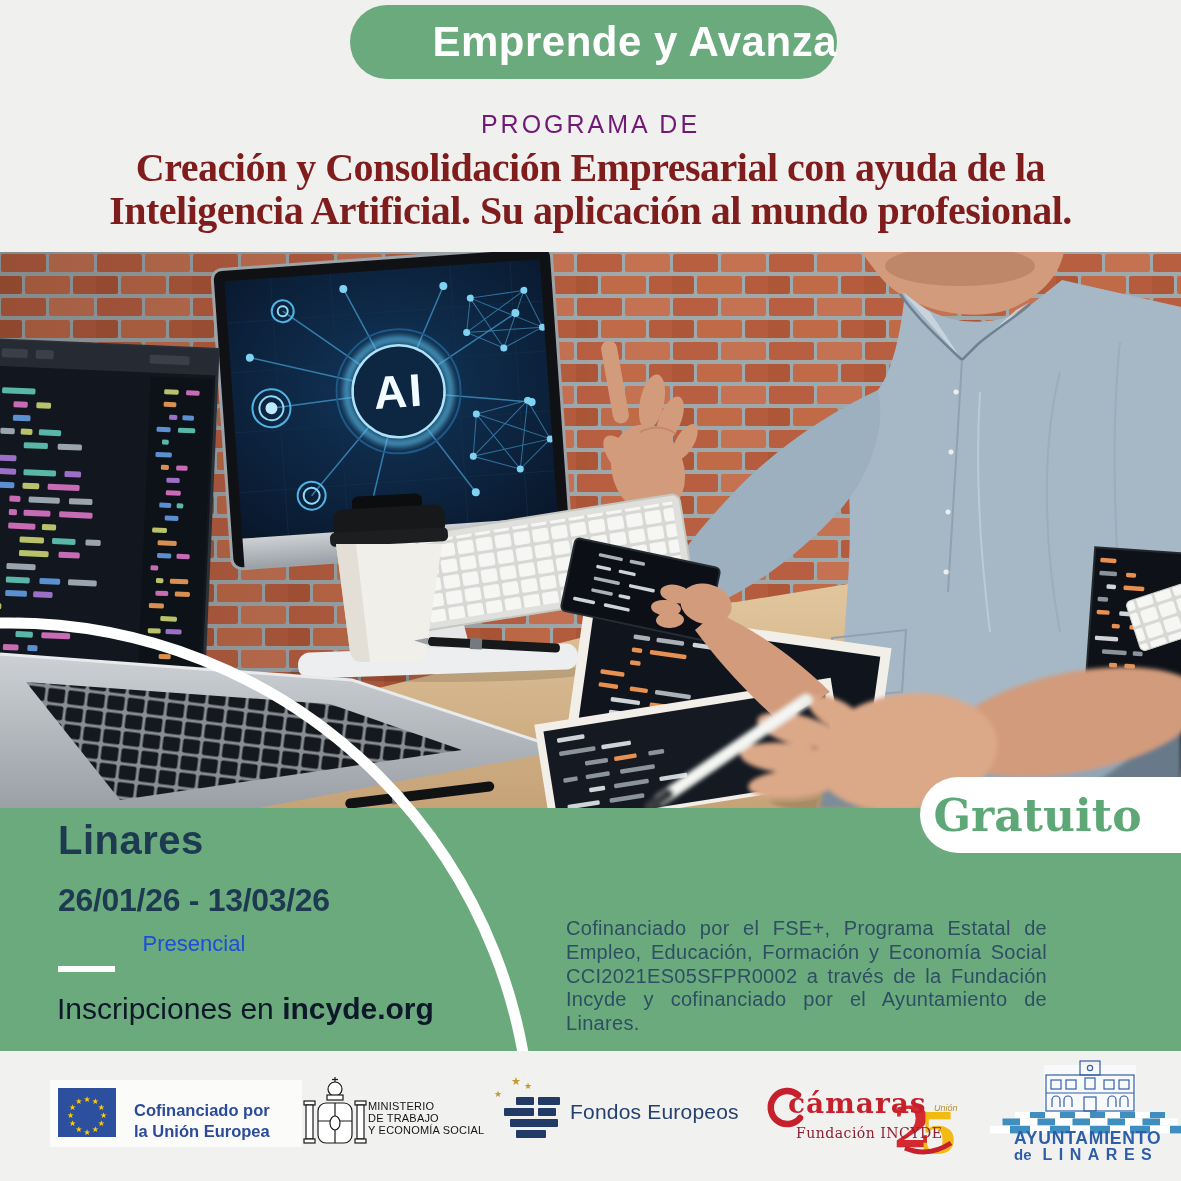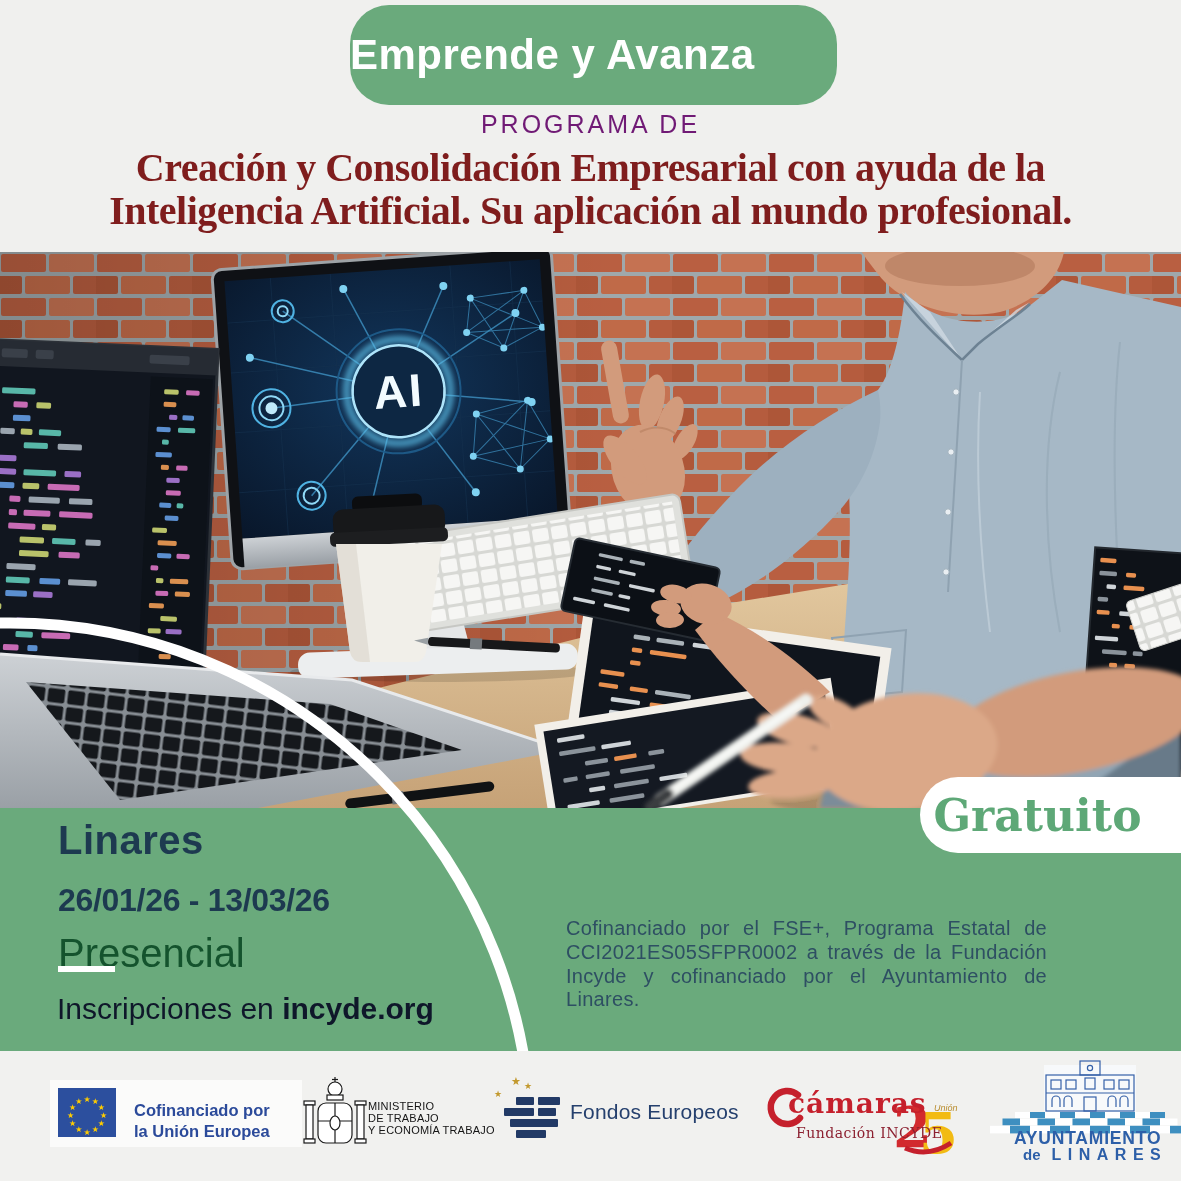--- a/index.html
+++ b/index.html
@@ -1,58 +1,58 @@
 <!DOCTYPE html>
 <html><head>
 <meta charset="utf-8">
 <style>
   html,body{margin:0;padding:0;background:#e4e4e2;}
   .poster{position:relative;width:1181px;height:1181px;margin:0 auto;background:#f0f0ee;overflow:hidden;
           font-family:"Liberation Sans",sans-serif;}
   
-  .pill{position:absolute;left:350px;top:5px;width:487px;height:100px;border-radius:39px;background:#6aaa7c;
-        display:flex;align-items:center;justify-content:flex-start;}
+  .pill{position:absolute;left:350px;top:5px;width:487px;height:74px;border-radius:39px;background:#6aaa7c;
+        display:flex;align-items:center;justify-content:flex-end;}
   .pill span{color:#fff;font-size:42px;font-weight:bold;letter-spacing:.5px;}
   .kicker{position:absolute;left:0;top:110px;width:1181px;text-align:center;color:#701a75;
           font-size:25px;letter-spacing:3px;font-weight:400;}
   .title{position:absolute;left:0;top:146px;width:1181px;text-align:center;color:#7f1d1d;
          font-family:"Liberation Serif",serif;font-weight:bold;font-size:40px;line-height:43px;letter-spacing:-.5px;}
   
   .photo{position:absolute;left:0;top:252px;width:1181px;height:556px;z-index:1;}
   
   .band{position:absolute;left:0;top:808px;width:1181px;height:243px;background:#6aaa7c;z-index:1;}
   .arc{position:absolute;left:0;top:0;width:1181px;height:1051px;z-index:2;pointer-events:none;}
   .gratuito{position:absolute;left:920px;top:777px;width:261px;height:76px;background:#fff;
             border-radius:38px 0 0 38px;z-index:3;display:flex;align-items:center;justify-content:center;}
   .gratuito span{font-family:"DejaVu Serif","Liberation Serif",serif;font-weight:bold;font-size:44px;
                  color:#5ea877;padding-right:26px;text-align:center;}
   .info{position:absolute;left:58px;top:818px;z-index:3;color:#1d3a50;}
   .info .city{font-size:40px;font-weight:bold;letter-spacing:.5px;}
   .info .dates{font-size:32px;font-weight:bold;margin-top:19px;letter-spacing:-.3px;}
-  .info .mode{font-size:40px;font-weight:400;margin-top:12px;color:#14532d;}
+  .info .mode{font-size:22px;font-weight:400;margin-top:12px;color:#1d4ed8;text-align:center;}
   .divider{position:absolute;left:58px;top:966px;width:57px;height:6px;background:#fff;z-index:3;}
   .signup{position:absolute;left:57px;top:992px;z-index:3;color:#0f172a;font-size:30px;font-weight:400;}
   .signup b{font-weight:bold;}
   .funding{position:absolute;left:566px;top:917px;width:481px;z-index:3;color:#2e4f63;
            font-size:20px;line-height:23.8px;letter-spacing:.3px;}
   .funding div{text-align:justify;text-align-last:justify;}
   
   .strip{position:absolute;left:0;top:1051px;width:1181px;height:130px;background:#f1f1ef;z-index:4;}
   .strip-svg{position:absolute;left:0;top:0;width:1181px;height:130px;}
   .lg{position:absolute;z-index:5;}
   .eu-text{left:134px;top:41px;color:#2b4a9a;font-weight:bold;font-size:16.5px;line-height:20.5px;margin-top:8px;}
   .min-text{left:368px;top:49px;color:#151515;font-size:11px;line-height:12px;letter-spacing:.2px;}
   .fondos-text{left:570px;top:49px;color:#25406e;font-size:21px;letter-spacing:.2px;}
   .cam-word{left:788px;top:36px;color:#c5202c;font-family:"DejaVu Serif","Liberation Serif",serif;
             font-weight:bold;font-size:28px;letter-spacing:1px;}
   .cam-anios{left:934px;top:52px;color:#b98d2f;font-size:9px;font-style:italic;}
   .cam-sub{left:796px;top:74px;color:#8c2030;font-family:"DejaVu Serif","Liberation Serif",serif;
            font-size:14px;letter-spacing:.5px;}
   .lin-1{left:1014px;top:77px;color:#2d5fa8;font-weight:bold;font-size:17.5px;letter-spacing:.8px;}
-  .lin-2{left:1014px;top:95px;color:#2d5fa8;display:flex;gap:11px;align-items:baseline;margin-left:9px;}
+  .lin-2{left:1014px;top:95px;color:#2d5fa8;display:flex;gap:11px;align-items:baseline;}
   .lin-2 .de{font-size:15px;font-weight:bold;}
   .lin-2 .ci{font-size:16px;font-weight:bold;letter-spacing:6.5px;}
 </style>
 </head>
 <body>
 
 <div class="poster">
 
   <div class="pill">
     <span>Emprende y Avanza</span>
@@ -492,20 +492,21 @@
   <div class="info">
     <div class="city">Linares</div>
     <div class="dates">26/01/26 - 13/03/26</div>
     <div class="mode">Presencial</div>
   </div>
   <div class="divider"></div>
   <div class="signup"><span>Inscripciones en </span><b>incyde.org</b></div>
 
   <div class="funding">
     <div>Cofinanciado por el FSE+, Programa Estatal de</div>
+    <div>Empleo, Educación, Formación y Economía Social</div>
     <div>CCI2021ES05SFPR0002 a través de la Fundación</div>
     <div>Incyde y cofinanciado por el Ayuntamiento de Linares.</div>
   </div>
 
   <div class="strip">
     <svg class="strip-svg" viewBox="0 0 1181 130">
 
       <g>
         <rect x="50" y="29" width="252" height="67" fill="#fbfbfa"></rect>
         <rect x="58" y="37" width="58" height="49" fill="#2c4f9e"></rect>
@@ -613,21 +614,21 @@
       </g>
     </svg>
 
     <div class="lg eu-text">
       <div>Cofinanciado por</div>
       <div>la Unión Europea</div>
     </div>
     <div class="lg min-text">
       <div>MINISTERIO</div>
       <div>DE TRABAJO</div>
-      <div>Y ECONOMÍA TRABAJO</div>
+      <div>Y ECONOMÍA SOCIAL</div>
     </div>
     <div class="lg fondos-text">Fondos Europeos</div>
     <div class="lg cam-word">cámaras</div>
     <div class="lg cam-anios">Unión</div>
     <div class="lg cam-sub">Fundación INCYDE</div>
     <div class="lg lin-1">AYUNTAMIENTO</div>
     <div class="lg lin-2">
       <span class="de">de</span>
       <span class="ci">LINARES</span>
     </div>

